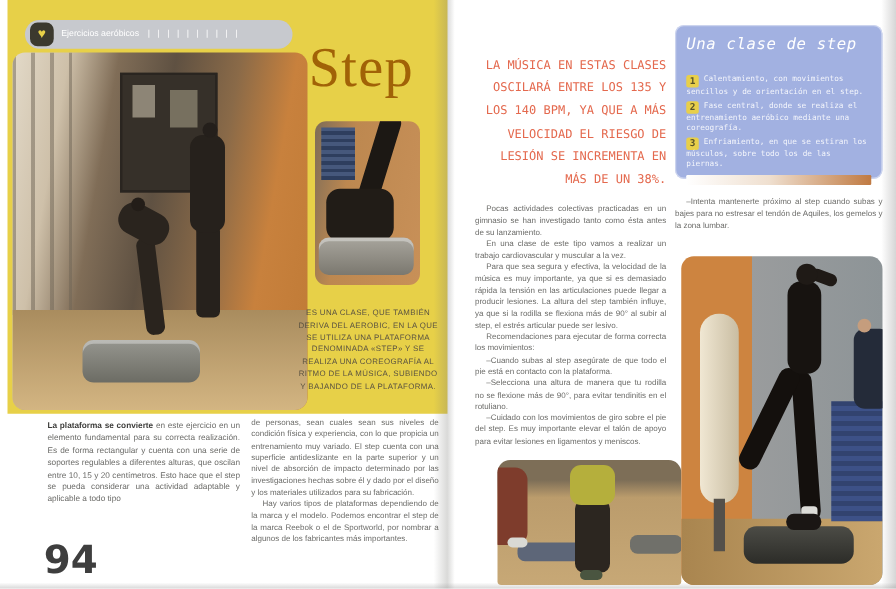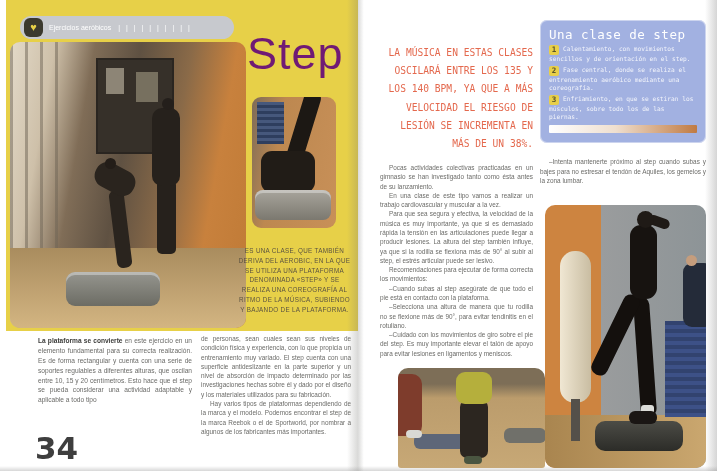--- a/index.html
+++ b/index.html
@@ -33,22 +33,22 @@
   .pm-fig1-body{left:142px;top:66px;width:28px;height:78px;border-radius:10px;background:#26211c;}
   .pm-fig1-legs{left:147px;top:138px;width:19px;height:74px;background:#26211c;border-radius:5px;}
   .pm-fig2-head{left:95px;top:116px;width:11px;height:11px;border-radius:50%;background:#231d18;}
   .pm-fig2-torso{left:84px;top:124px;width:42px;height:26px;border-radius:12px;background:#2a241e;
     transform:rotate(28deg);}
   .pm-fig2-legs{left:103px;top:148px;width:15px;height:78px;background:#2a241e;border-radius:6px;
     transform:rotate(-7deg);}
   .pm-step{left:56px;top:230px;width:94px;height:34px;border-radius:9px;
     background:linear-gradient(#96968f,#6c6c64);box-shadow:inset 0 3px 0 rgba(255,255,255,.35);}
 
-  .step-title{left:247px;top:28px;width:108px;font-family:Liberation Sans, sans-serif;
-    font-size:45px;color:#701a75;letter-spacing:1px;}
+  .step-title{left:247px;top:28px;width:108px;font-family:Liberation Serif, serif;
+    font-size:45px;color:#a16207;letter-spacing:1px;}
   .photo-small{left:252px;top:97px;width:84px;height:131px;border-radius:9px;
     background:linear-gradient(100deg,#7d6c58 0%,#bd8850 32%,#c89058 100%);}
   .ps-locker{left:5px;top:5px;width:27px;height:42px;
     background:repeating-linear-gradient(0deg,#2e3e5e 0 3px,#46587c 3px 6px);}
   .ps-leg{left:42px;top:-8px;width:17px;height:84px;border-radius:8px;background:#1c1814;
     transform:rotate(17deg);}
   .ps-bag{left:9px;top:54px;width:54px;height:42px;border-radius:11px;background:#211c17;}
   .ps-step{left:3px;top:93px;width:76px;height:30px;border-radius:8px;
     background:linear-gradient(#a8a59d,#7b786f);box-shadow:inset 0 3px 0 rgba(255,255,255,.35);}
 
@@ -76,21 +76,21 @@
   .quote{left:380px;top:44px;width:153px;font-family:"DejaVu Sans Mono",monospace;
     font-size:9.6px;line-height:1.9;color:#e4694e;text-align:right;}
   .rbody{left:380px;top:163px;width:153px;font-size:6.4px;line-height:1.45;color:#6b6b68;
     text-align:justify;}
   .rbody p{margin:0;text-indent:9px;}
 
   .sidebar{left:540px;top:20px;width:166px;height:123px;border-radius:7px;
     background:#a2b1e1;box-sizing:border-box;padding:7px 9px 6px 9px;
     box-shadow:inset 0 0 0 1px rgba(255,255,255,.45);}
   .sidebar-title{font-family:"DejaVu Sans Mono",monospace;font-size:12.5px;color:#ffffff;
-    letter-spacing:.5px;margin-bottom:3px;}
+    letter-spacing:.5px;margin-bottom:18px;font-style:italic;}
   .sb-item{font-family:"DejaVu Sans Mono",monospace;font-size:6.2px;line-height:1.3;
     color:#f2f4fb;margin-bottom:3px;}
   .numsq{display:inline-block;width:10px;height:10px;border-radius:2px;background:#e8cf4a;
     color:#57522a;font-size:7.5px;font-weight:bold;text-align:center;line-height:10px;
     margin-right:4px;vertical-align:top;}
   .grad-bar{height:8px;margin-top:4px;border-radius:1px;
     background:linear-gradient(90deg,#ffffff 0%,#efdfcf 45%,#c07a42 100%);}
 
   .side-note{left:540px;top:157px;width:166px;font-size:6.4px;line-height:1.5;color:#6b6b68;
     text-align:justify;}
@@ -175,21 +175,21 @@
 
   <div class="abs col col1">
     <p><span class="lead">La plataforma se convierte</span><span> en este ejercicio en un elemento fundamental para su correcta realización. Es de forma rectangular y cuenta con una serie de soportes regulables a diferentes alturas, que oscilan entre 10, 15 y 20 centímetros. Esto hace que el step se pueda considerar una actividad adaptable y aplicable a todo tipo</span></p>
   </div>
 
   <div class="abs col col2">
     <p>de personas, sean cuales sean sus niveles de condición física y experiencia, con lo que propicia un entrenamiento muy variado. El step cuenta con una superficie antideslizante en la parte superior y un nivel de absorción de impacto determinado por las investigaciones hechas sobre él y dado por el diseño y los materiales utilizados para su fabricación.</p>
     <p class="indent">Hay varios tipos de plataformas dependiendo de la marca y el modelo. Podemos encontrar el step de la marca Reebok o el de Sportworld, por nombrar a algunos de los fabricantes más importantes.</p>
   </div>
 
-  <div class="abs page-num">34</div>
+  <div class="abs page-num">94</div>
 
   <div class="abs gutter"></div>
   <div class="abs edge-right"></div>
   <div class="abs edge-bottom"></div>
 
   <div class="abs quote">LA MÚSICA EN ESTAS CLASES OSCILARÁ ENTRE LOS 135 Y LOS 140 BPM, YA QUE A MÁS VELOCIDAD EL RIESGO DE LESIÓN SE INCREMENTA EN MÁS DE UN 38%.</div>
 
   <div class="abs rbody">
     <p>Pocas actividades colectivas practicadas en un gimnasio se han investigado tanto como ésta antes de su lanzamiento.</p>
     <p>En una clase de este tipo vamos a realizar un trabajo cardiovascular y muscular a la vez.</p>

